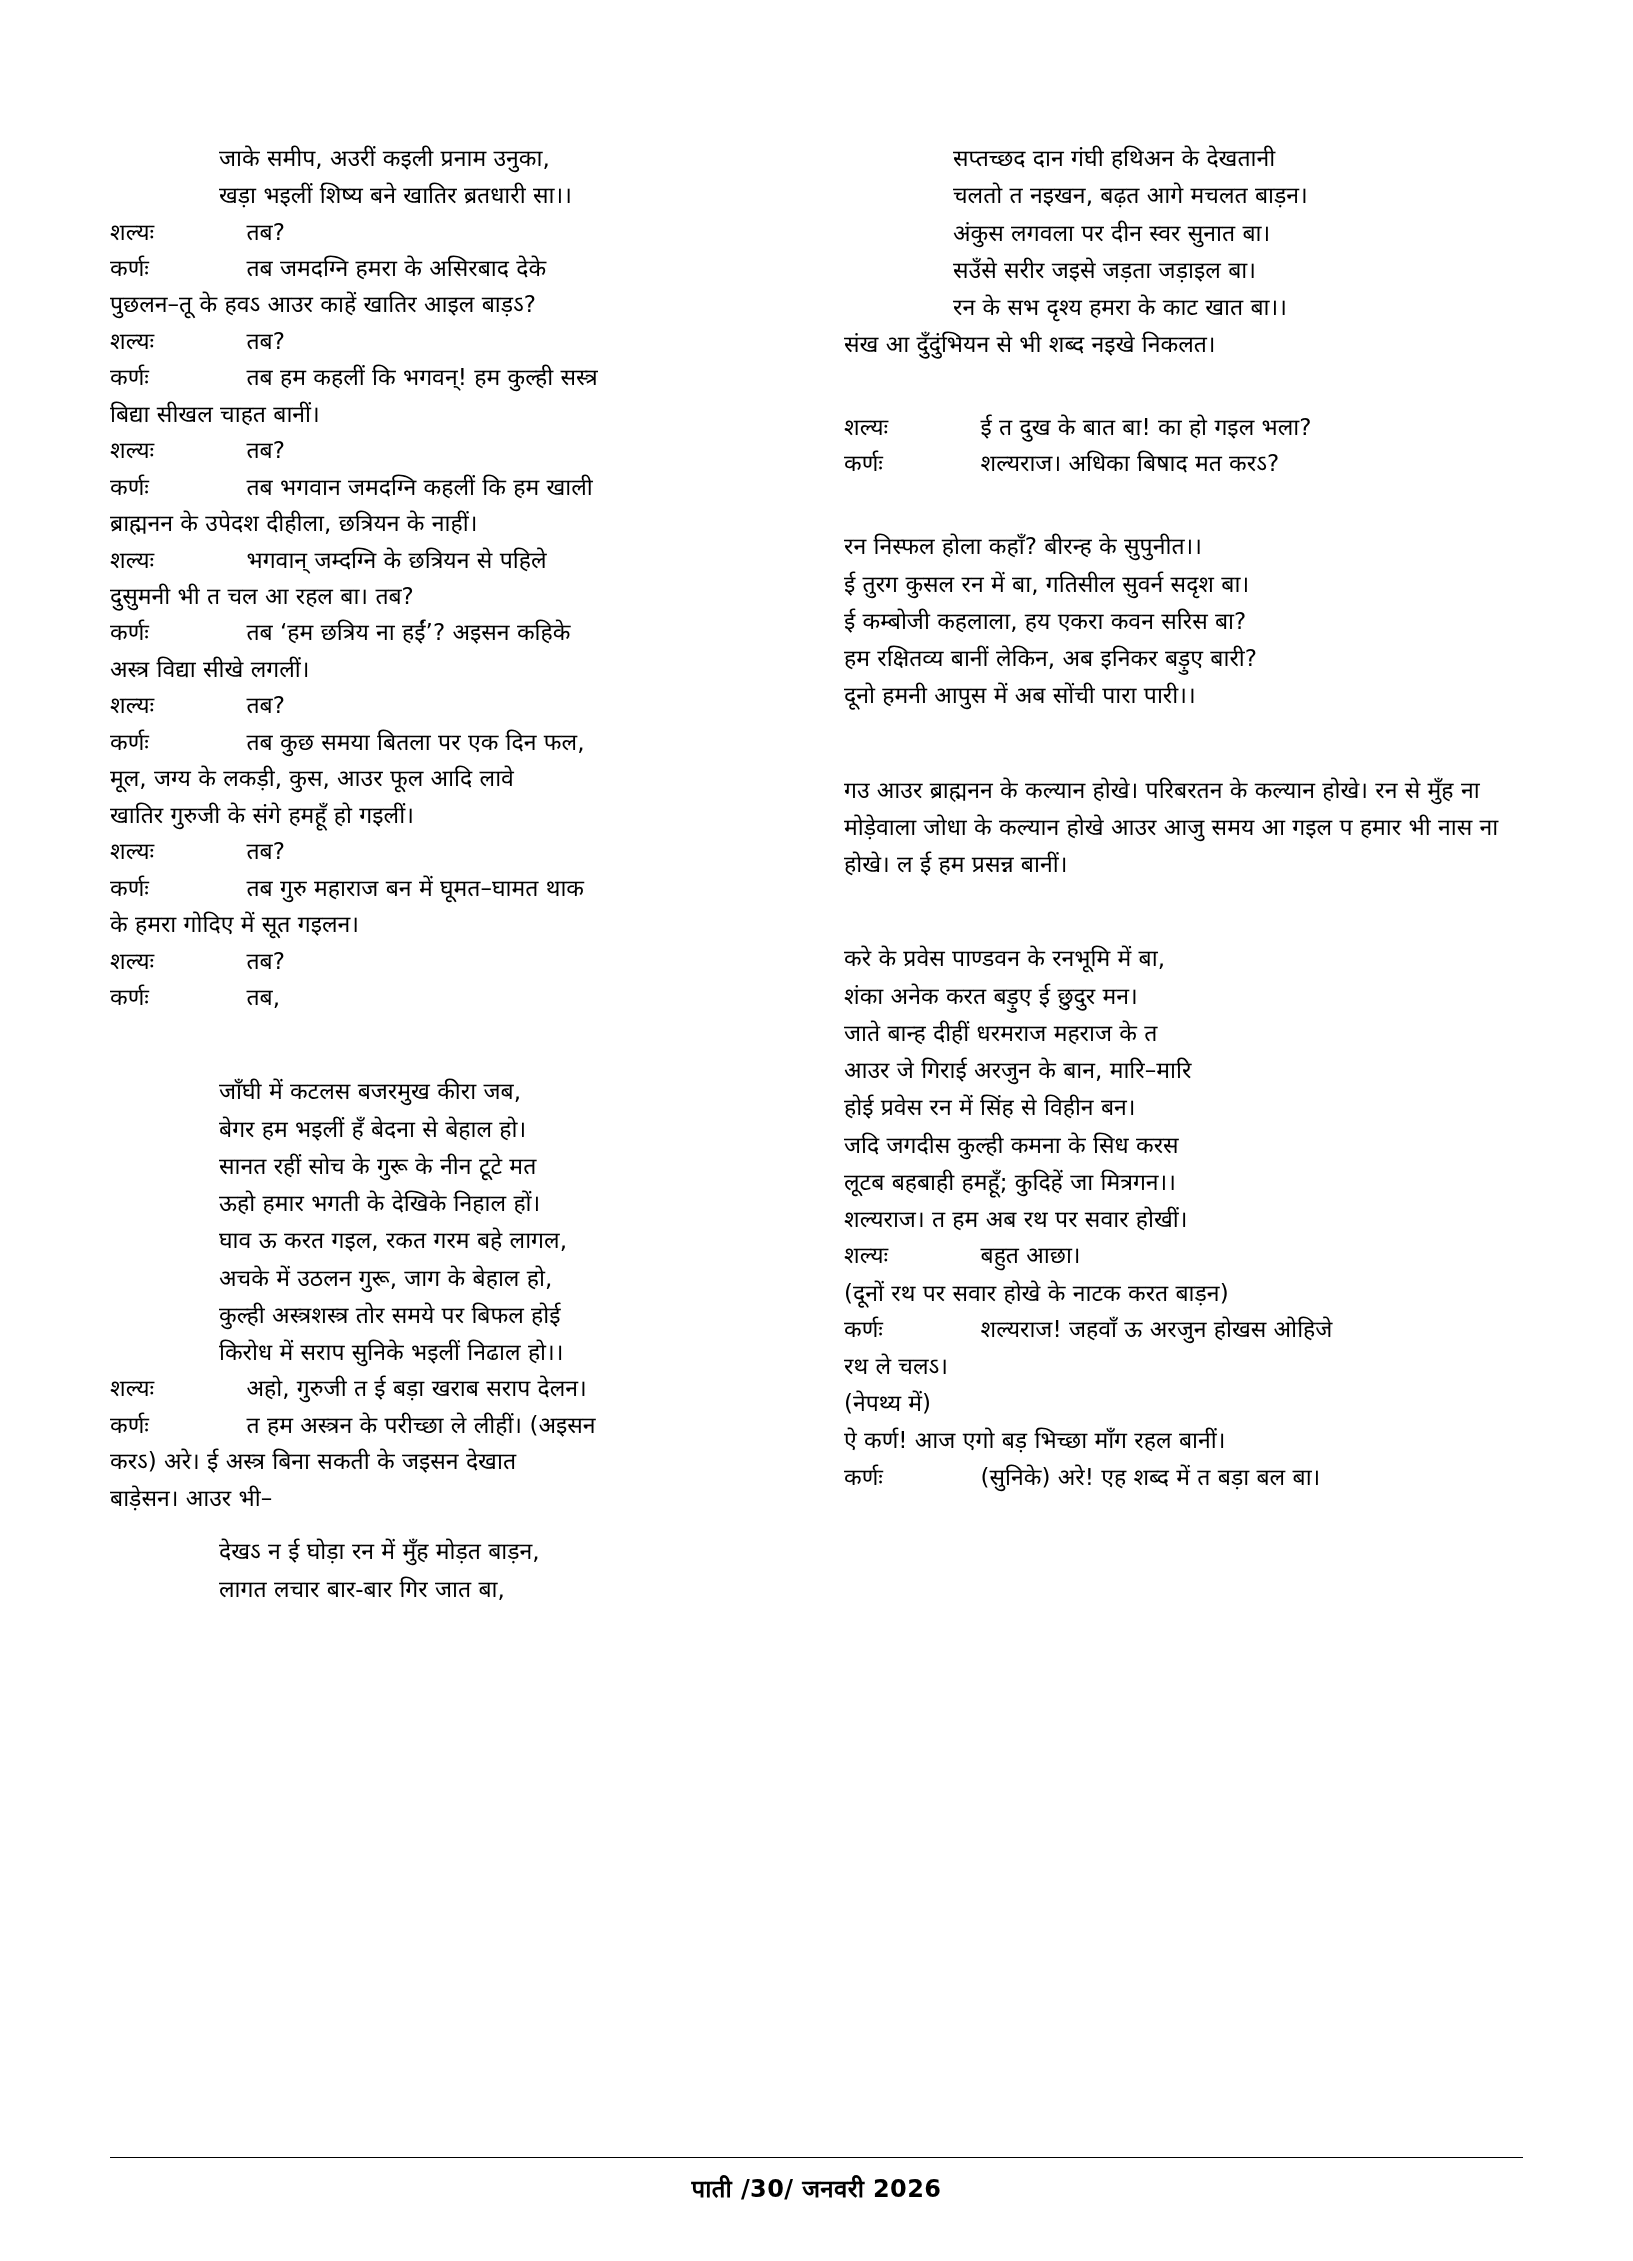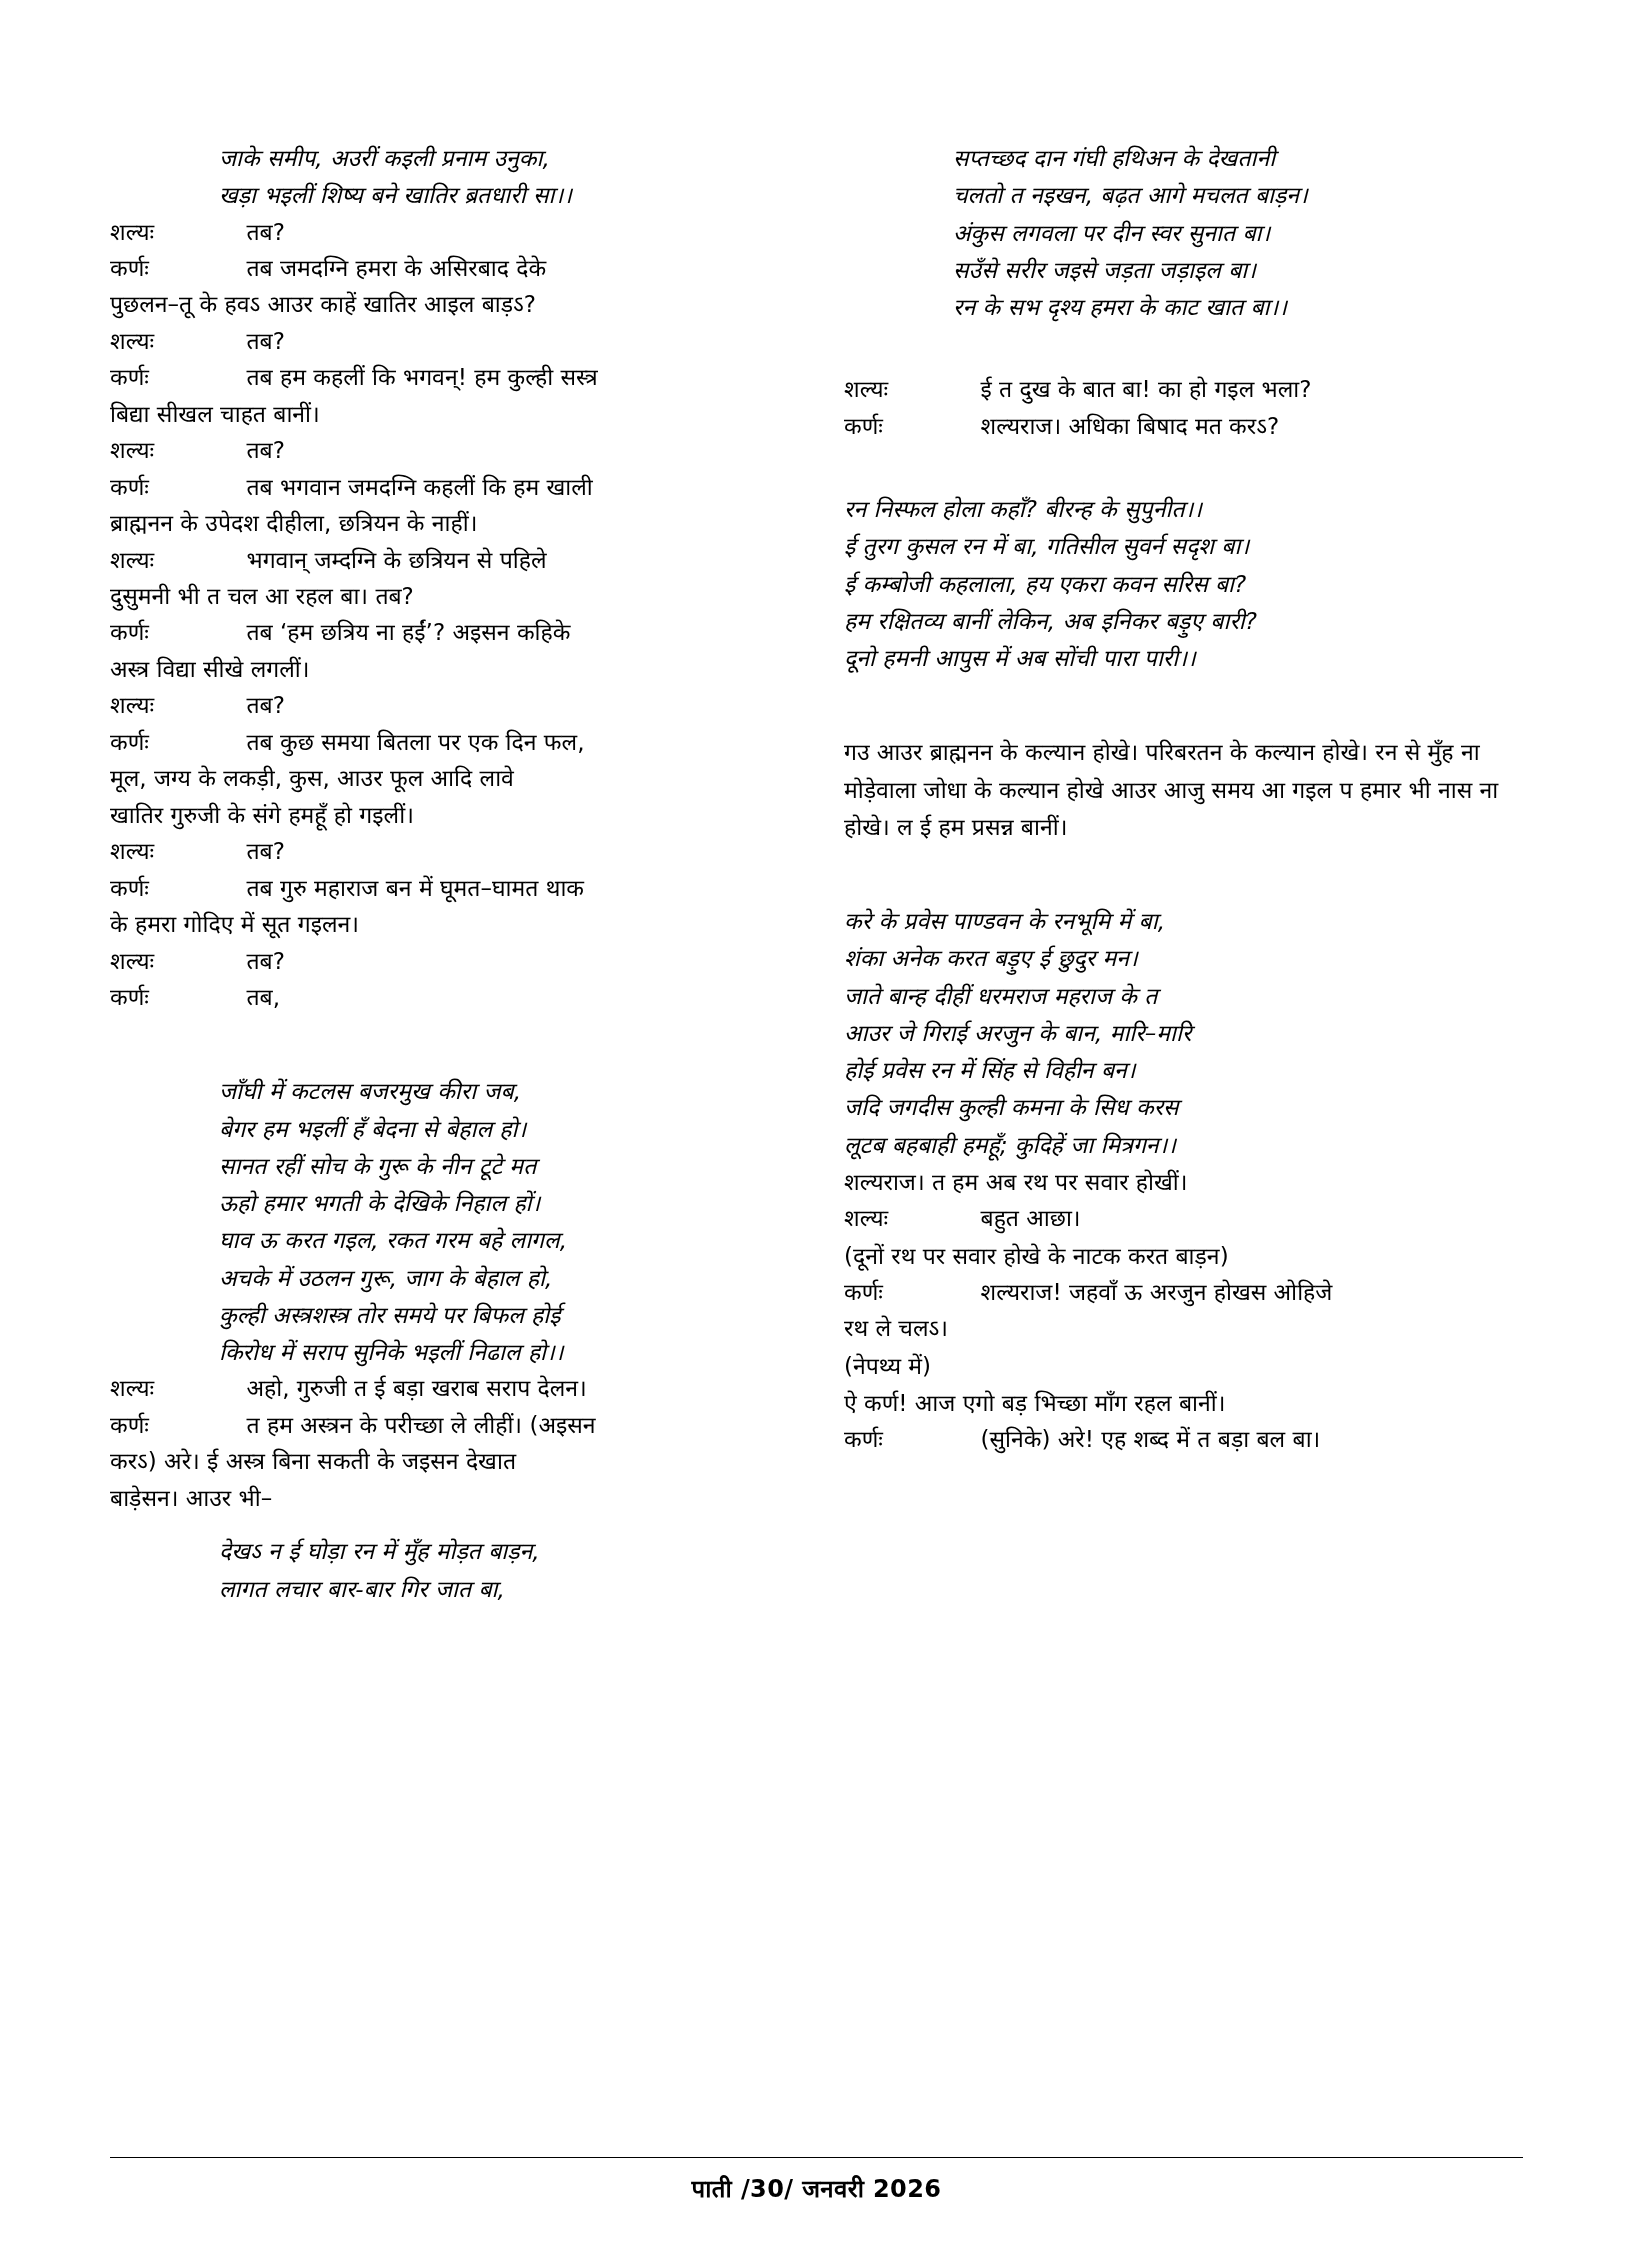--- a/index.html
+++ b/index.html
@@ -46,21 +46,20 @@
     font-size: 23px;
     line-height: 1.52;
     margin: 0 0 1.5px 0;
   }
   
   .verse {
     font-size: 23px;
     line-height: 1.62;
     margin: 0;
     padding-left: 109px;
-    font-style: italic;
   }
   .verse div { white-space: nowrap; }
   .verse.narrow { padding-left: 0; }
   .gap-s { height: 16px; }
   .gap-l { height: 46px; }
   .gap-xl { height: 57px; }
   .prose {
     font-size: 23px;
     line-height: 1.62;
     margin: 0;
@@ -210,20 +209,21 @@
     <div class="col">
 
       <div class="verse">
         <div>सप्तच्छद दान गंघी हथिअन के देखतानी</div>
         <div>चलतो त नइखन, बढ़त आगे मचलत बाड़न।</div>
         <div>अंकुस लगवला पर दीन स्वर सुनात बा।</div>
         <div>सउँसे सरीर जइसे जड़ता जड़ाइल बा।</div>
         <div>रन के सभ दृश्य हमरा के काट खात बा।।</div>
       </div>
 
+      <p class="prose">संख आ दुँदुंभियन से भी शब्द नइखे निकलत।</p>
 
       <div class="gap-l"></div>
 
       <div class="dlg">
         <span class="spk">शल्यः</span>
         <span class="txt">ई त दुख के बात बा! का हो गइल भला?</span>
       </div>
 
       <div class="dlg">
         <span class="spk">कर्णः</span>

